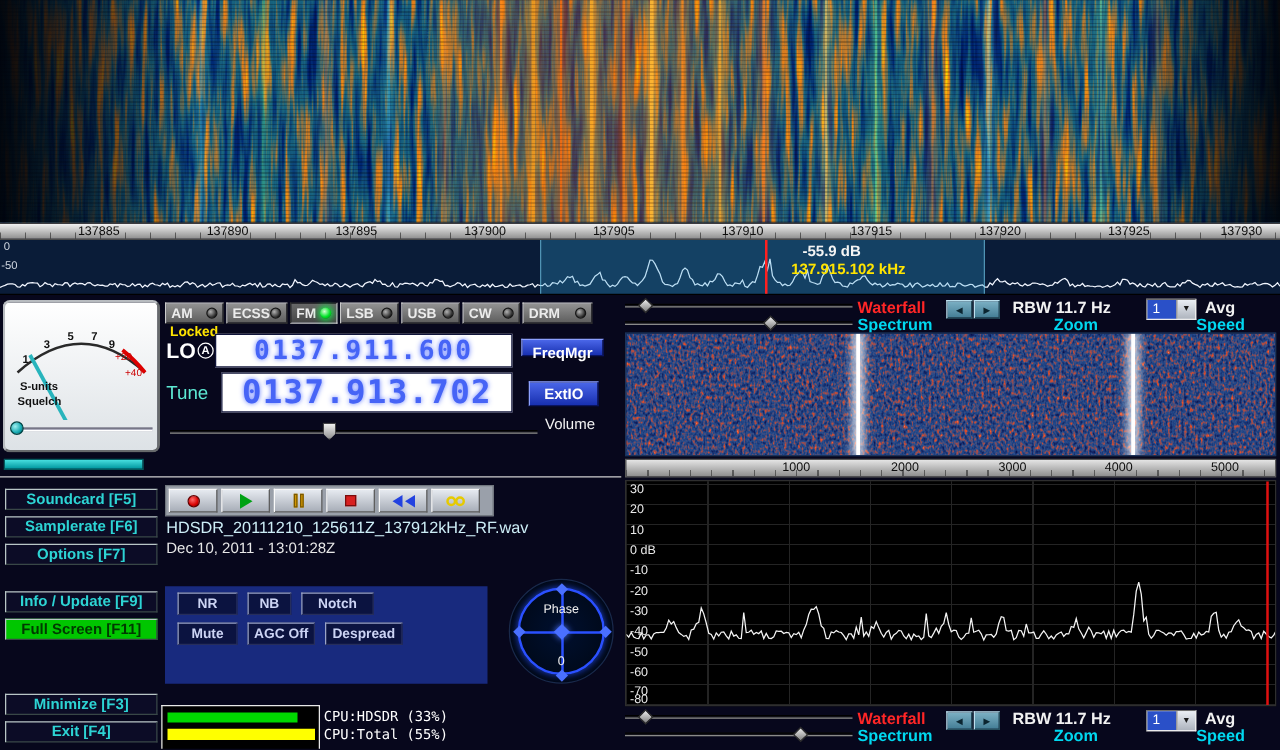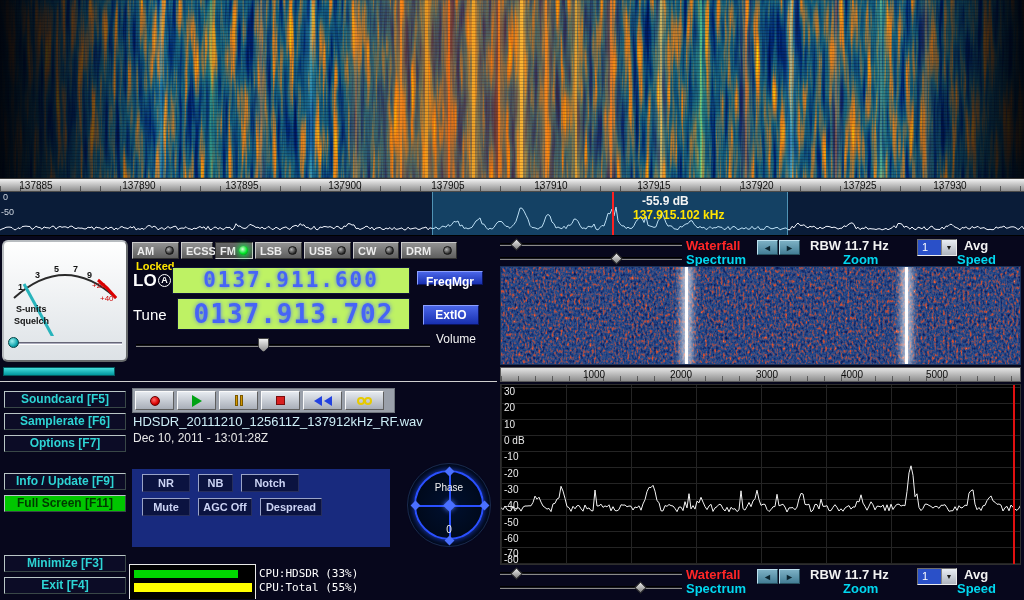--- a/index.html
+++ b/index.html
@@ -16,21 +16,21 @@
       linear-gradient(90deg, rgba(0,3,10,0.96) 0%, rgba(0,6,20,0.65) 7%, rgba(0,8,26,0) 15%, rgba(0,8,26,0) 88%, rgba(0,5,16,0.6) 95%, rgba(0,3,10,0.95) 100%),
       linear-gradient(90deg, transparent 33%, rgba(255,110,0,0.22) 39%, rgba(255,90,0,0.26) 47%, rgba(255,110,0,0.18) 55%, transparent 63%),
       repeating-linear-gradient(0deg, rgba(0,0,0,0.22) 0 1px, transparent 1px 3px);
   }
 
   
   #ruler { position:absolute; left:0; top:178px; width:1024px; height:14px;
     background: repeating-linear-gradient(90deg, rgba(20,20,20,0.55) 0 1px, transparent 1px 20px) bottom / 100% 5px no-repeat,
                 linear-gradient(#f2f2f2,#8e8e8e);
     border-top:1px solid #3a3a3a; border-bottom:1px solid #4a4a4a; }
-  .rlabel { position:absolute; top:1px; transform:translateX(-50%); font-size:10px; color:#0d0d0d; display:block; }
+  .rlabel { position:absolute; top:1px; transform:translateX(-50%); font-size:10px; color:#0d0d0d; display:block;margin-left:43px; }
 
   
   #overview { position:absolute; left:0; top:192px; width:1024px; height:44px; background:#0a1c38; overflow:hidden; border-bottom:1px solid #000; }
   #ov-sel { position:absolute; left:432px; top:0; width:356px; height:44px; background:rgba(45,160,215,0.28);
             border-left:1px solid rgba(130,215,245,0.55); border-right:1px solid rgba(130,215,245,0.55); }
   #ov-red { position:absolute; left:612px; top:0; width:2px; height:44px; background:#ff2020; }
   #ov-db   { position:absolute; left:642px; top:2px;  font-size:12px; font-weight:bold; color:#f4f4f4; }
   #ov-freq { position:absolute; left:633px; top:16px; font-size:12px; font-weight:bold; color:#ffe400; }
   .ovscale { position:absolute; font-size:9px; color:#cfd6e0; }
 
@@ -54,21 +54,21 @@
   
   #modes { position:absolute; left:132px; top:242px; display:flex; gap:2px; }
   .modebtn { height:17px; background:linear-gradient(#929292,#5e5e5e);
     border:1px solid; border-color:#cacaca #313131 #313131 #cacaca;
     color:#ececec; font-size:11px; font-weight:bold; display:flex; align-items:center; justify-content:space-between; padding:0 4px; cursor:pointer; }
   .modebtn.active { background:linear-gradient(#686868,#474747); border-color:#313131 #cacaca #cacaca #313131; }
   .knob { width:9px; height:9px; border-radius:50%; background:radial-gradient(circle at 35% 35%, #b2b2b2, #262626 72%); border:1px solid #161616; }
   .led  { width:9px; height:9px; border-radius:50%; background:radial-gradient(circle at 40% 35%, #d6ffd6, #00e428 55%, #007a10); box-shadow:0 0 6px 1px #00ff40; }
 
   
-  .lcd { position:absolute; background:#bef264; color:#4664f6; font-family:"DejaVu Sans Mono", monospace;
+  .lcd { position:absolute; background:#ffffff; color:#4664f6; font-family:"DejaVu Sans Mono", monospace;
     font-weight:bold; text-align:center; text-shadow:0 0 4px rgba(70,100,255,0.85); border:1px solid #10143a; }
   #lo-badge { position:absolute; left:158px; top:274px; width:13px; height:13px; border:1.5px solid #fff; border-radius:50%;
     color:#fff; font-size:9px; font-weight:bold; text-align:center; line-height:11px; }
   .bluebtn { position:absolute; background:linear-gradient(#4a66e8,#1830b0);
     border:1px solid; border-color:#8ca0ff #0a1460 #0a1460 #8ca0ff; color:#fff; font-weight:bold; text-align:center; cursor:pointer; }
 
   .track { position:absolute; height:3px; background:#15151c; border-top:1px solid #000; border-bottom:1px solid #8a8a8a; }
   .thumb { position:absolute; width:9px; height:9px; transform:rotate(45deg);
     background:linear-gradient(135deg,#ececec,#7e7e7e); border:1px solid #2e2e2e; cursor:pointer; }
   #vol-thumb { position:absolute; left:258px; top:338px; width:11px; height:14px;
@@ -234,21 +234,21 @@
   <div class="sidebtn" style="top:473px">Info / Update  [F9]</div>
   <div class="sidebtn green" style="top:495px">Full Screen  [F11]</div>
   <div class="sidebtn" style="top:555px">Minimize  [F3]</div>
   <div class="sidebtn" style="top:577px">Exit  [F4]</div>
 
   <div id="modes">
     <div class="modebtn" style="width:47px">
         <span>AM</span>
         <span class="knob"></span>
       </div>
-    <div class="modebtn" style="width:32px">
+    <div class="modebtn" style="width:49px">
         <span>ECSS</span>
         <span class="knob"></span>
       </div>
     <div class="modebtn active" style="width:38px">
         <span>FM</span>
         <span class="led"></span>
       </div>
     <div class="modebtn" style="width:47px">
         <span>LSB</span>
         <span class="knob"></span>
@@ -264,21 +264,21 @@
     <div class="modebtn" style="width:56px">
         <span>DRM</span>
         <span class="knob"></span>
       </div>
   </div>
 
   <span class="abs" style="left:136px; top:260px; color:#ffe400; font-size:11px; font-weight:bold">Locked</span>
   <span class="abs" style="left:133px; top:271px; color:#fff; font-size:17px; font-weight:bold">LO</span>
   <span id="lo-badge">A</span>
   <div class="lcd" style="left:172px; top:267px; width:238px; height:27px; font-size:21px; line-height:25px; letter-spacing:2px">0137.911.600</div>
-  <span class="abs" style="left:133px; top:306px; color:#ffffff; font-size:15px">Tune</span>
+  <span class="abs" style="left:133px; top:306px; color:#5eead4; font-size:15px">Tune</span>
   <div class="lcd" style="left:177px; top:298px; width:233px; height:32px; font-size:26px; line-height:30px; letter-spacing:1px">0137.913.702</div>
   <div class="bluebtn" style="left:417px; top:271px; width:66px; height:14px; font-size:12px; line-height:20px">FreqMgr</div>
   <div class="bluebtn" style="left:423px; top:305px; width:56px; height:20px; font-size:12px; line-height:18px">ExtIO</div>
 
   <span class="abs" style="left:436px; top:332px; color:#f2f2f2; font-size:12px">Volume</span>
   <div class="track" style="left:136px; top:344px; width:294px"></div>
   <div id="vol-thumb"></div>
 
   <div id="pb">
     <div class="pbtn">

